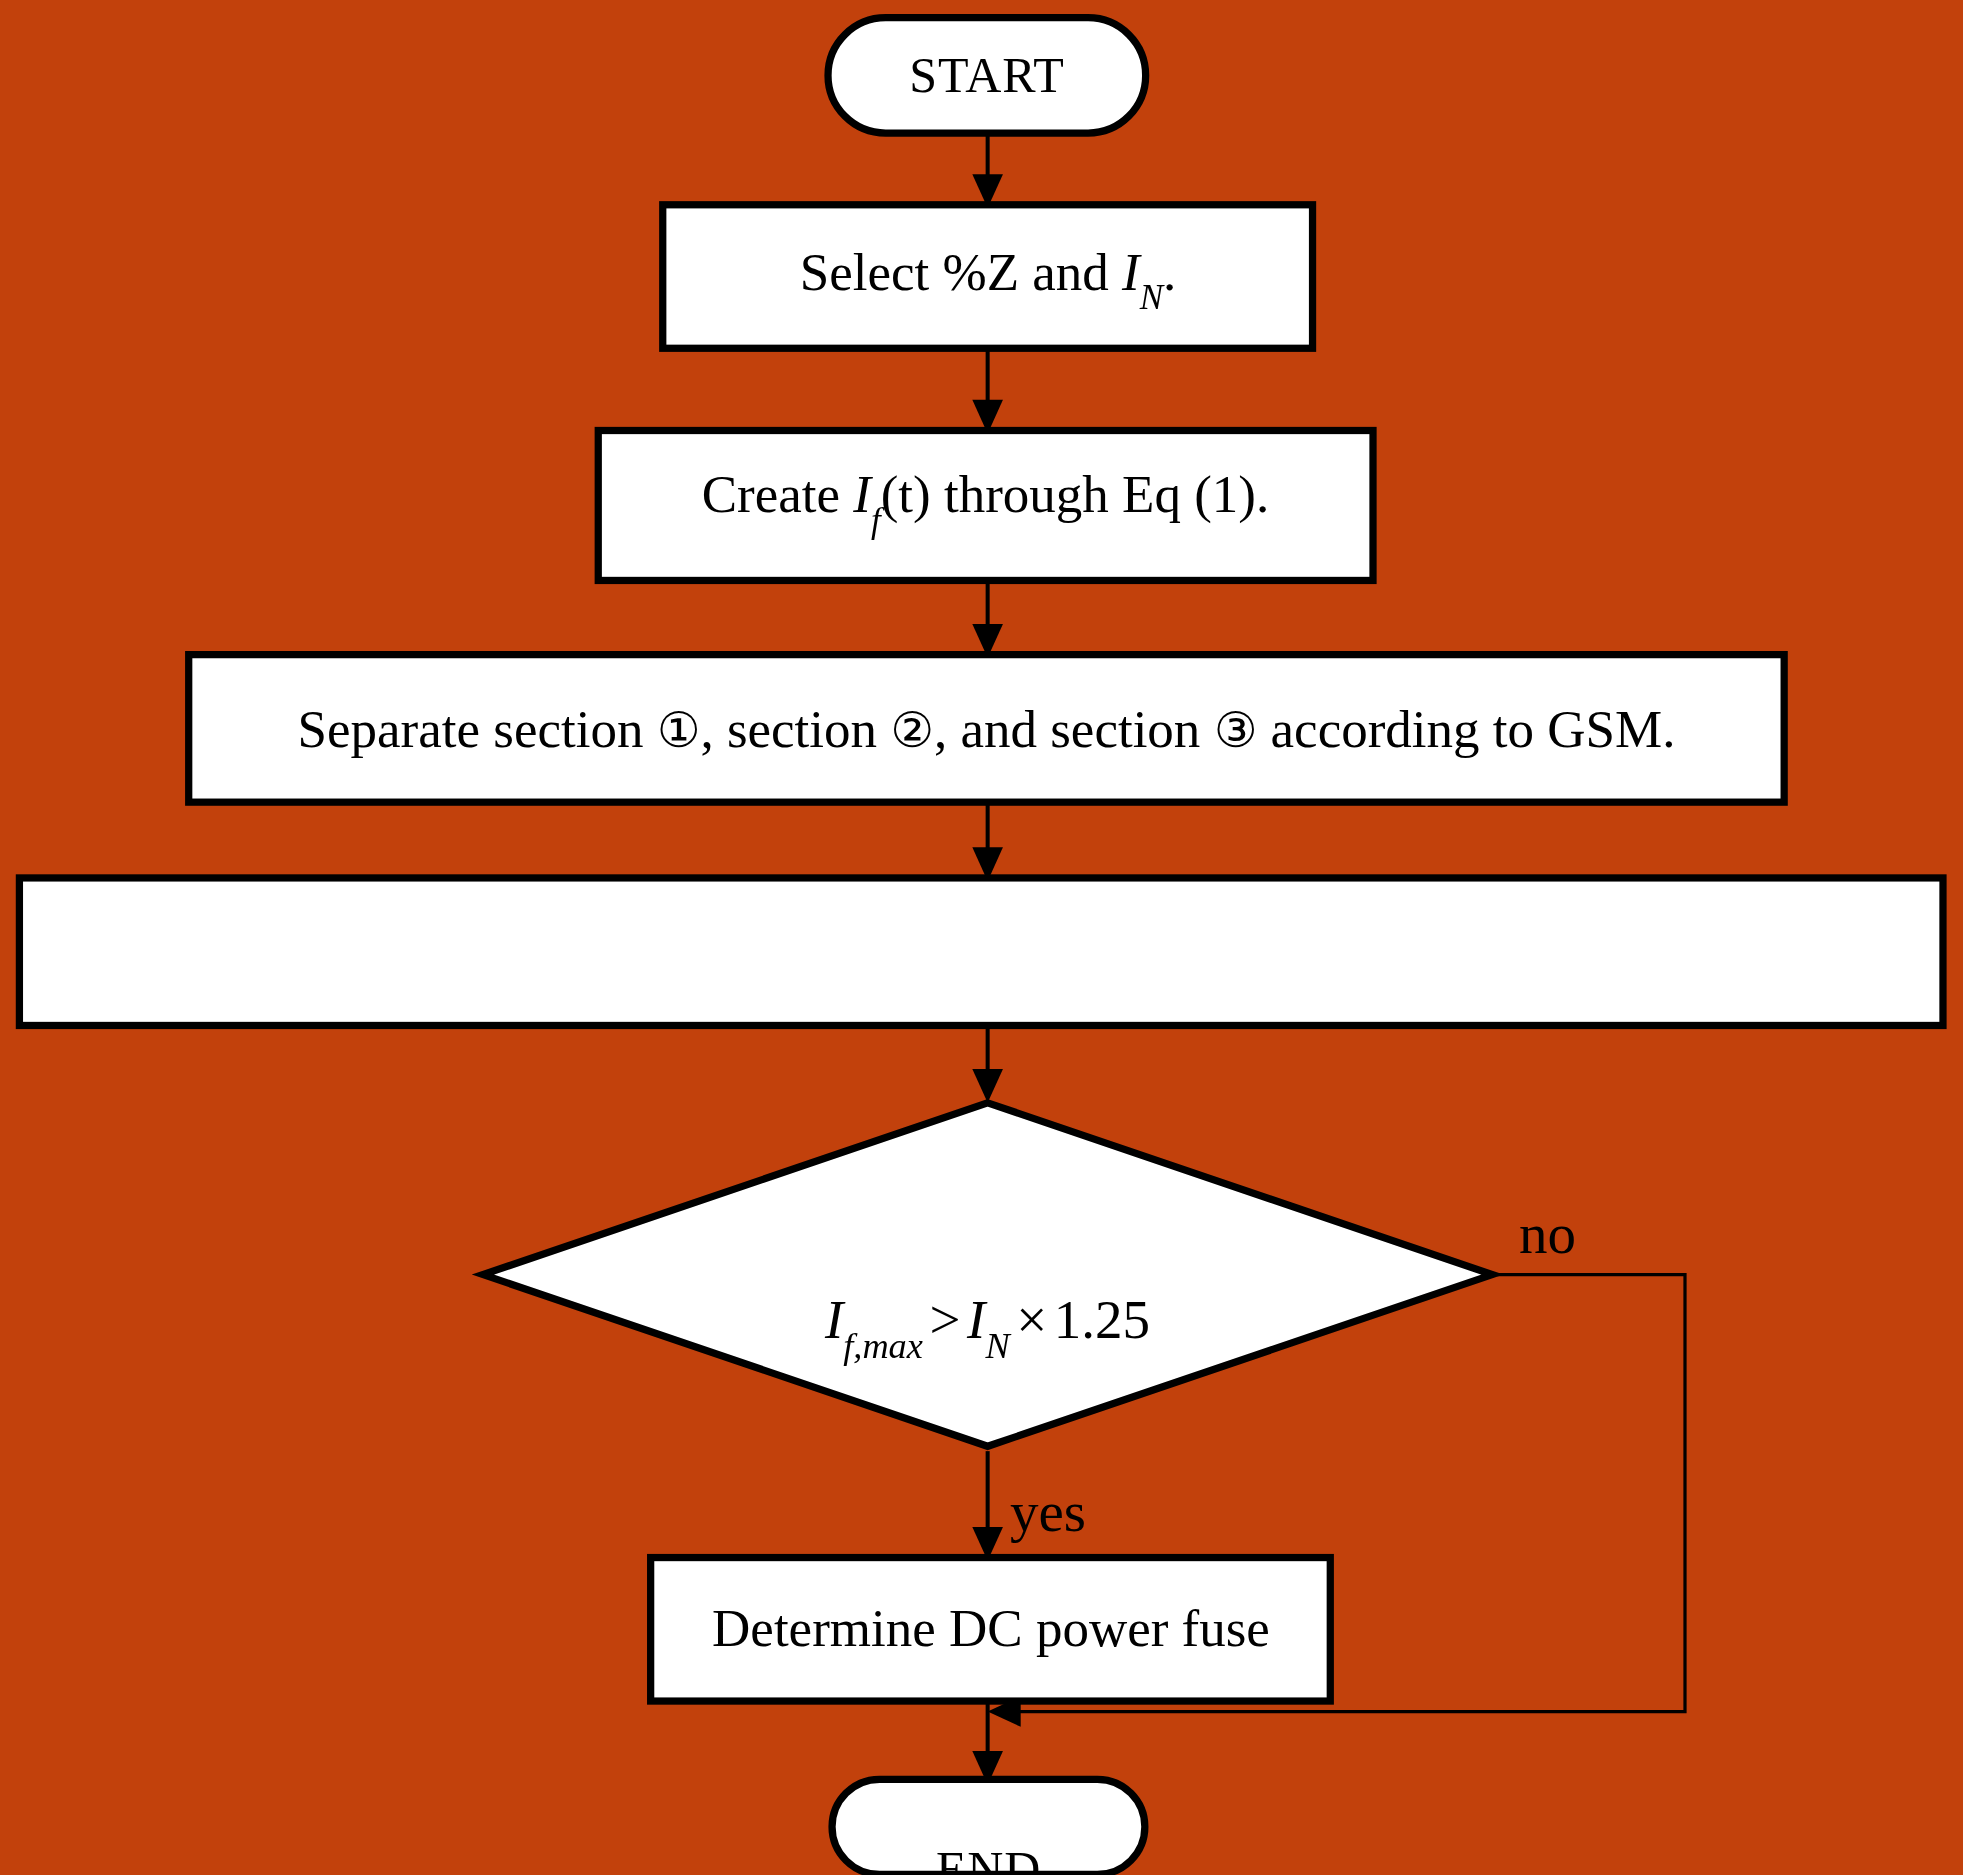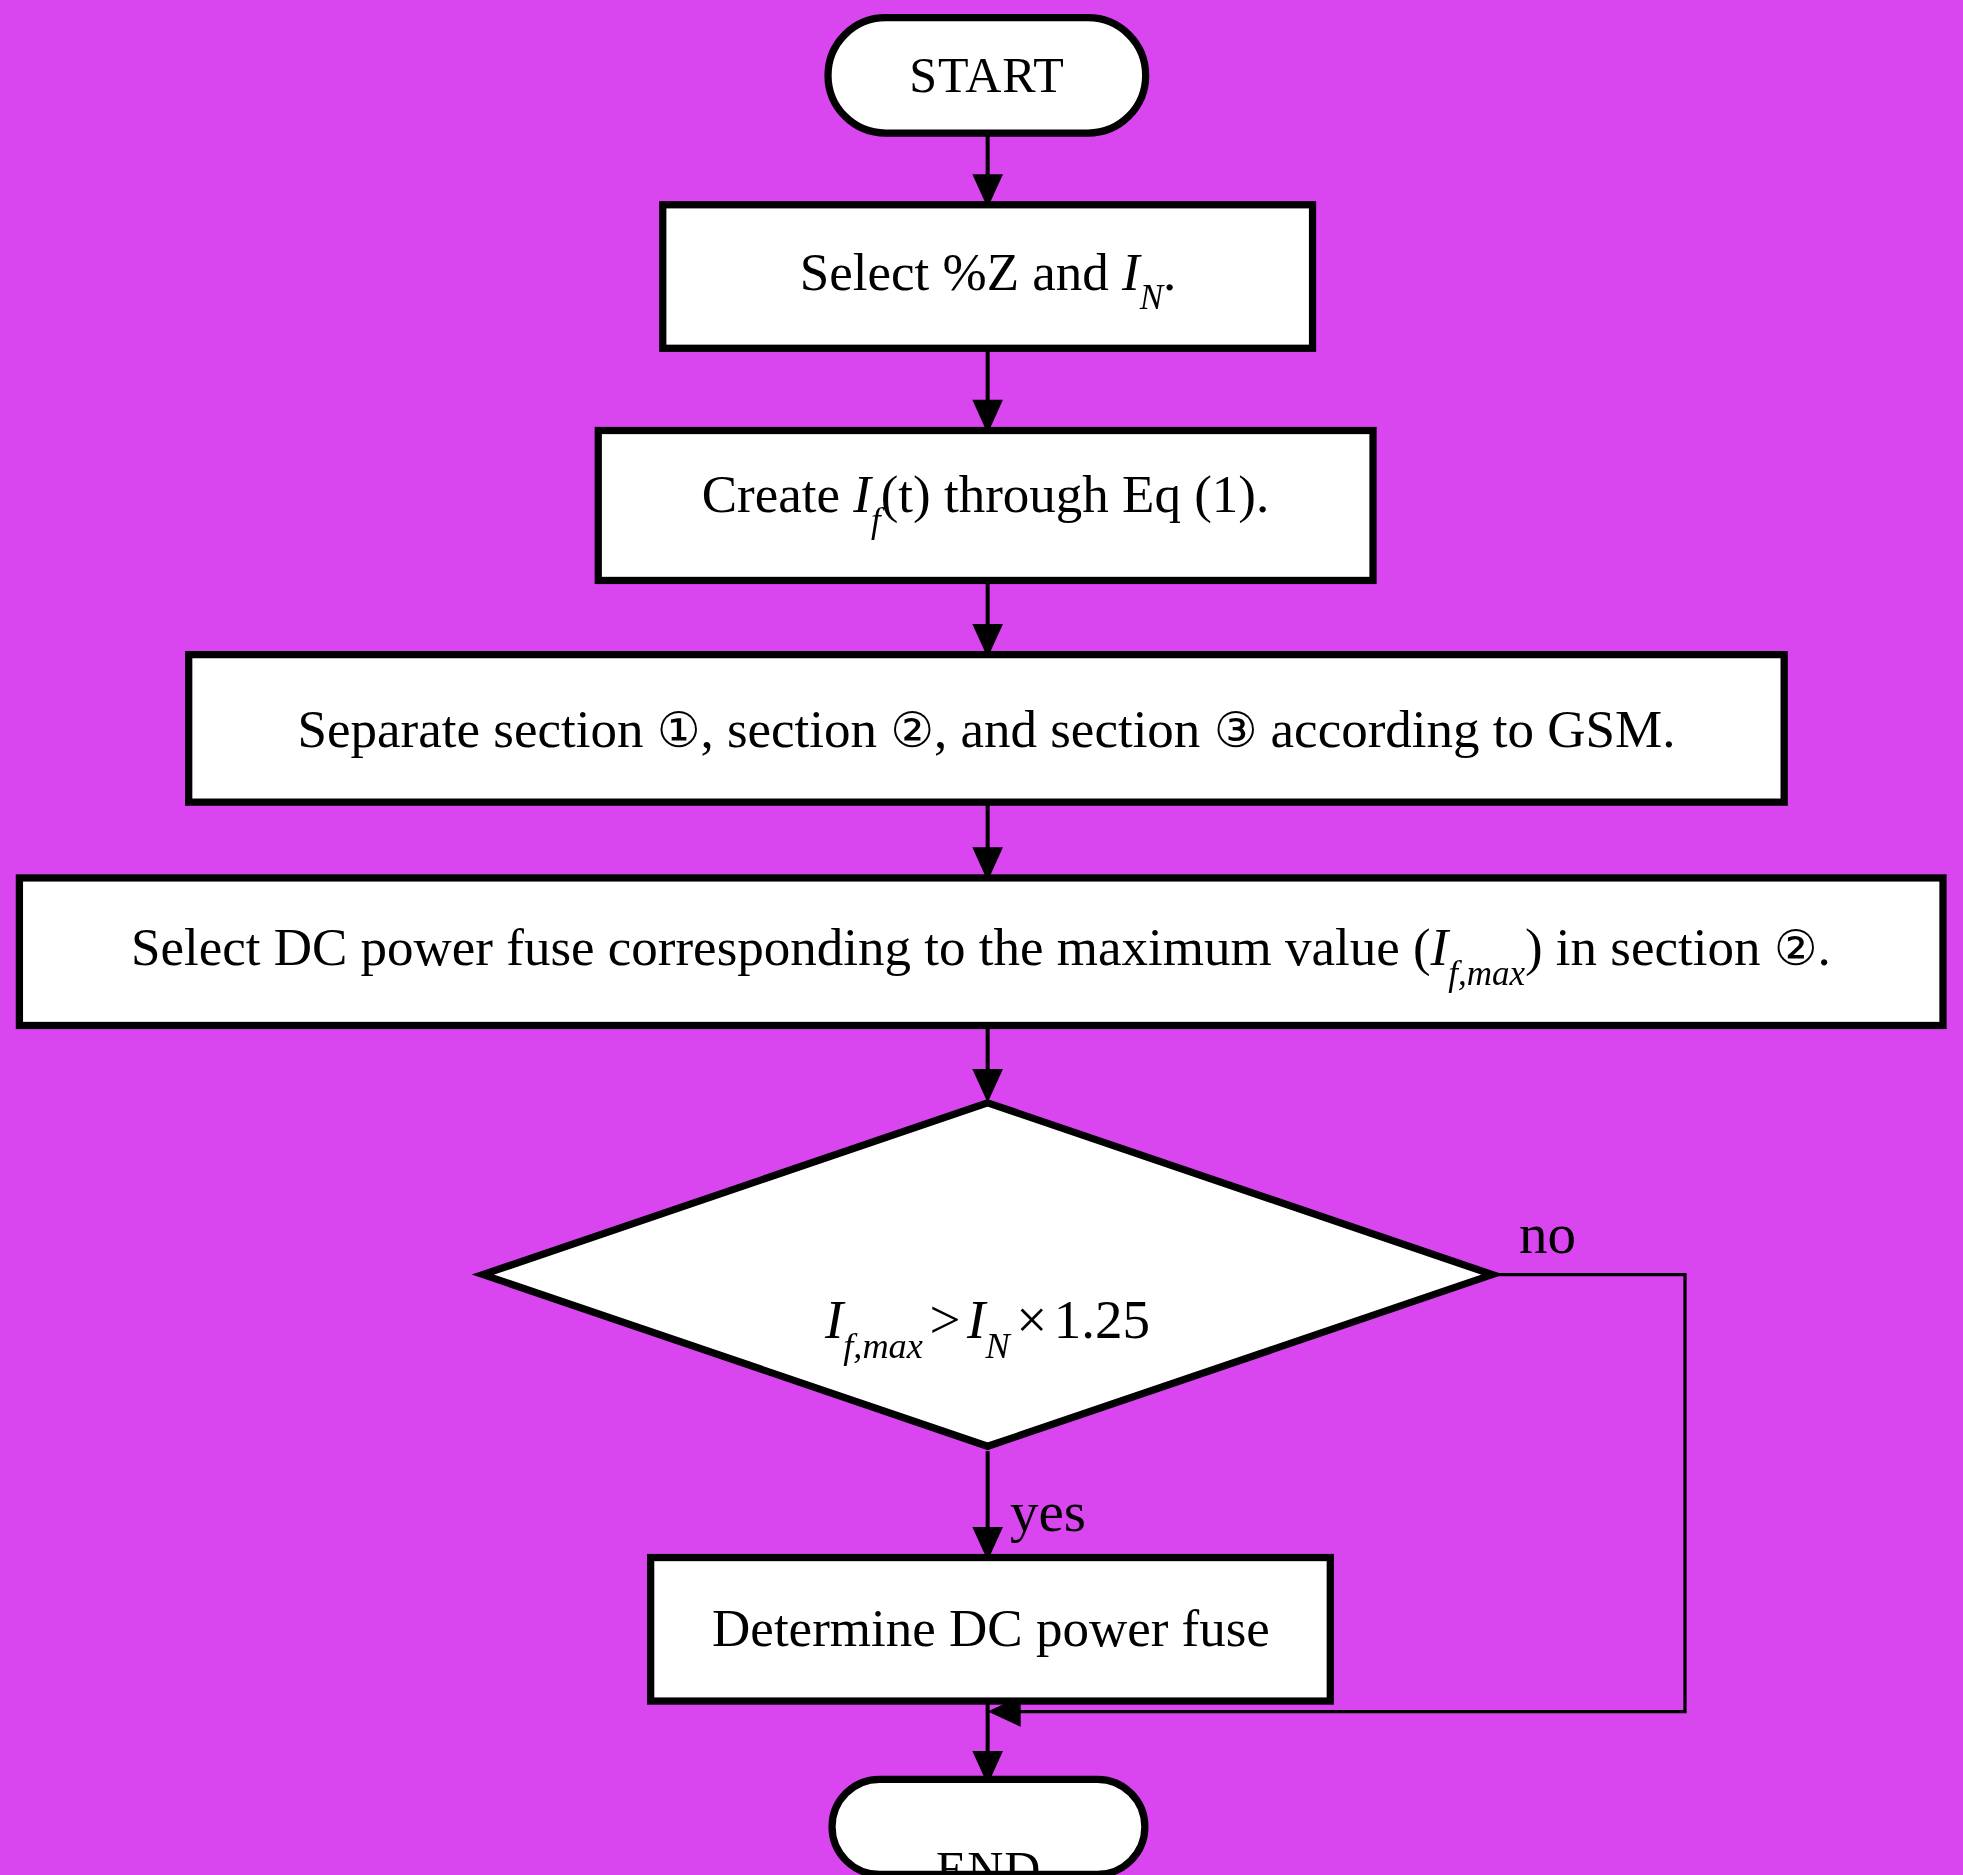--- a/index.html
+++ b/index.html
@@ -9,21 +9,21 @@
     background: #ffffff;
   }
   body {
     font-family: "Liberation Serif", "DejaVu Serif", serif;
     color: #000000;
   }
   #flowchart-root {
     position: relative;
     width: 1964px;
     height: 1876px;
-    background: #d946ef;
+    background: #c2410c;
     overflow: hidden;
     text-decoration: underline;
   }
   svg#flow-svg {
     position: absolute;
     top: 0;
     left: 0;
     width: 1964px;
     height: 1876px;
     display: block;
@@ -192,25 +192,20 @@
       <span>Create </span><span class="mvar">I</span><span class="sub">f</span><span>(t) through Eq (1).</span>
     </span>
   </div>
 
   <div class="node-label process-text" style="left:189px; top:655px; width:1595px; height:148px;">
     <span>
       <span>Separate section </span><span class="circled">①</span><span>, section </span><span class="circled">②</span><span>, and section </span><span class="circled">③</span><span> according to GSM.</span>
     </span>
   </div>
 
-  <div class="node-label process-text" style="left:19.3px; top:878px; width:1923px; height:148px;">
-    <span>
-      <span>Select DC power fuse corresponding to the maximum value (</span><span class="mvar">I</span><span class="sub">f,max</span><span>) in section </span><span class="circled">②</span><span>.</span>
-    </span>
-  </div>
 
   <div class="node-label decision-text" style="left:483px; top:1259px; width:1009px; height:131px;">
     <span class="eq-text">
       <span class="mvar">I</span><span class="sub">f,max</span><span class="op">&gt;</span><span class="mvar">I</span><span class="sub">N</span><span class="op">×</span><span>1.25</span>
     </span>
   </div>
 
   <div class="node-label process-text" style="left:651px; top:1557px; width:680px; height:143px;justify-content:center;">
     <span>Determine DC power fuse</span>
   </div>

